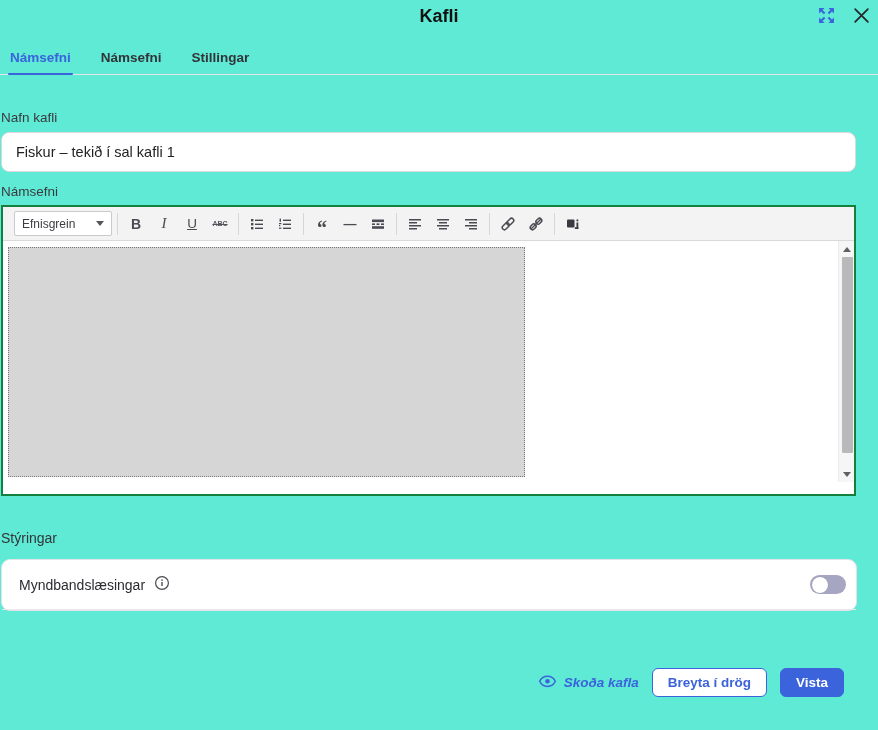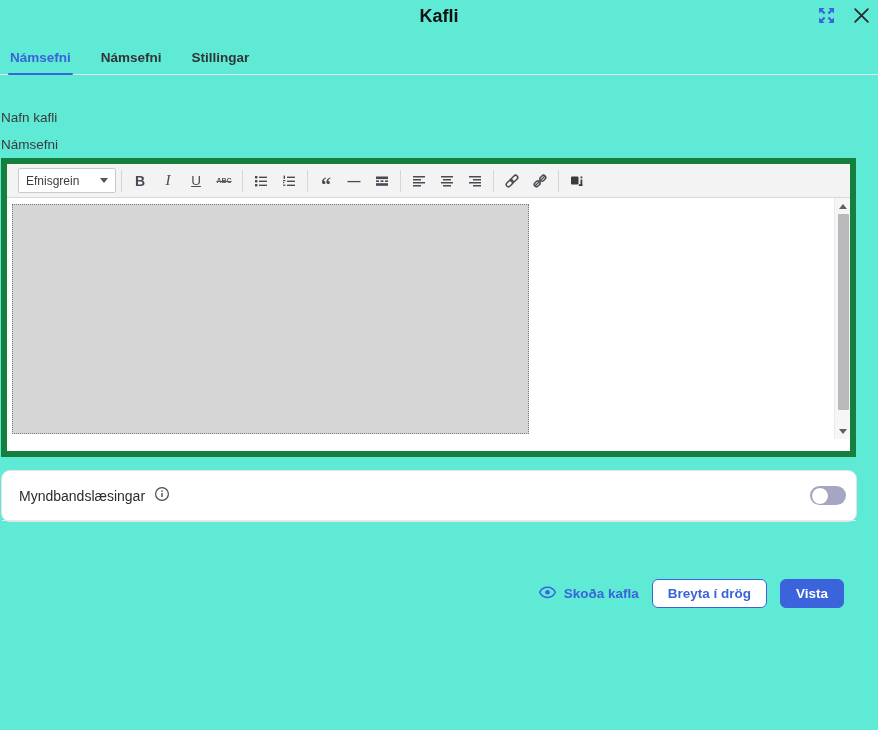--- a/index.html
+++ b/index.html
@@ -20,21 +20,21 @@
   .tab.active::after { content:""; position:absolute; left:0; right:0; bottom:-1px; height:2.5px; background:var(--accent,#3b63dc); border-radius:2px; }
 
   .content { width:856px; padding-left:1px; }
 
   .field-label { display:block; font-size:13.5px; color:#3a3a40; margin-top:35px; margin-bottom:7px; }
   .text-input { width:855px; height:40px; border:1px solid #d8d8dd; border-radius:8px; padding:0 14px; font-size:14.5px; color:#222; font-family:"Liberation Sans", sans-serif; outline:none; background:#fff; }
 
   .label-2 { margin-top:12px; margin-bottom:6px; }
 
   
-  .editor { width:855px; border:6px solid #15803d; background:#fff; }
+  .editor { width:855px; border:2px solid #15803d; background:#fff; }
   .toolbar { display:flex; align-items:center; height:34px; background:#f3f3f4; border-bottom:1px solid #d9d9dc; padding:0 6px; }
   .tb-group { display:flex; align-items:center; gap:2px; padding:0 5px; }
   .tb-sep { width:1px; height:22px; background:#d6d6da; }
   .tb-btn { min-width:26px; height:26px; border:none; background:transparent; display:flex; align-items:center; justify-content:center; cursor:pointer; color:#4a4a52; border-radius:3px; }
   .tb-btn svg { display:block; }
   .glyph-b { font-weight:bold; font-size:14px; }
   .glyph-i { font-style:italic; font-family:"Liberation Serif", serif; font-size:15px; }
   .glyph-u { font-size:13.5px; text-decoration:underline; }
   .glyph-abc { font-size:7px; font-weight:bold; text-decoration:line-through; letter-spacing:0; color:#55555c; }
   .glyph-quote { font-family:"Liberation Serif", serif; font-weight:bold; font-size:20px; line-height:10px; padding-top:8px; }
@@ -59,21 +59,21 @@
   .card { width:856px; margin-top:13px; border:1px solid #e3e3e9; border-radius:9px; background:#fff; }
   .card-row { display:flex; align-items:center; height:49px; padding:0 10px 0 17px; }
   .card-divider { height:1px; background:#e7e7ec; }
   .row-label { font-size:14px; color:#2b2b31; }
   .info-btn { background:none; border:none; padding:0; margin-left:9px; display:flex; cursor:pointer; }
   .toggle { margin-left:auto; width:36px; height:19px; border-radius:10px; background:var(--toggle_off,#a6a6c2); position:relative; cursor:pointer; border:none; }
   .toggle .knob { position:absolute; left:1.5px; top:1.5px; width:16px; height:16px; border-radius:50%; background:#fff; box-shadow:0 0 1px rgba(0,0,0,.25); }
 
   
   .footer { display:flex; align-items:center; justify-content:flex-end; gap:13px; margin-top:57px; padding-right:12px; }
-  .link-btn { display:flex; align-items:center; gap:7px; background:none; border:none; color:var(--accent,#3b63dc); font-size:13.5px; font-weight:600; cursor:pointer; font-family:"Liberation Sans", sans-serif; }
+  .link-btn { display:flex; align-items:center; gap:7px; background:none; border:none; color:var(--accent,#3b63dc); font-size:13.5px; font-weight:600; cursor:pointer; font-family:"Liberation Sans", sans-serif;font-style:italic; }
   .btn { height:29px; border-radius:6px; font-size:13.5px; font-weight:600; cursor:pointer; font-family:"Liberation Sans", sans-serif; padding:0 15px; }
   .btn-outline { background:#fff; border:1px solid var(--accent,#3b63dc); color:var(--accent,#3b63dc); }
   .btn-primary { background:var(--accent,#3b63dc); border:1px solid var(--accent,#3b63dc); color:#fff; }
 </style>
 </head>
 <body>
 
 <div class="dialog">
 
   <div class="dlg-header">
@@ -98,20 +98,21 @@
 
   <div class="tabs">
     <div class="tab active">Námsefni</div>
     <div class="tab">Námsefni</div>
     <div class="tab">Stillingar</div>
   </div>
 
   <div class="content">
 
     <label class="field-label">Nafn kafli</label>
+    <input class="text-input" type="text" value="Fiskur – tekið í sal kafli 1" style="">
 
     <label class="field-label label-2">Námsefni</label>
 
     <div class="editor">
       <div class="toolbar">
 
         <div class="tb-group">
           <div class="para-select">
             <span>Efnisgrein</span>
             <span class="caret-down"></span>
@@ -267,20 +268,21 @@
             </div>
           <div class="sb-thumb"></div>
           <div class="sb-arrow down">
               <span class="tri-down"></span>
             </div>
         </div>
       </div>
       <div class="statusbar"></div>
     </div>
 
+    <div class="section-heading">Stýringar</div>
 
     <div class="card">
       <div class="card-row">
         <span class="row-label">Myndbandslæsingar</span>
         <button class="info-btn">
           <span><svg width="16" height="16" viewBox="0 0 16 16">
                 <circle cx="8" cy="8" r="6.4" fill="none" stroke="#4a4a52" stroke-width="1.2"></circle>
                 <rect x="7.3" y="7" width="1.4" height="4" fill="#4a4a52"></rect>
                 <rect x="7.3" y="4.4" width="1.4" height="1.5" fill="#4a4a52"></rect>
               </svg></span>

